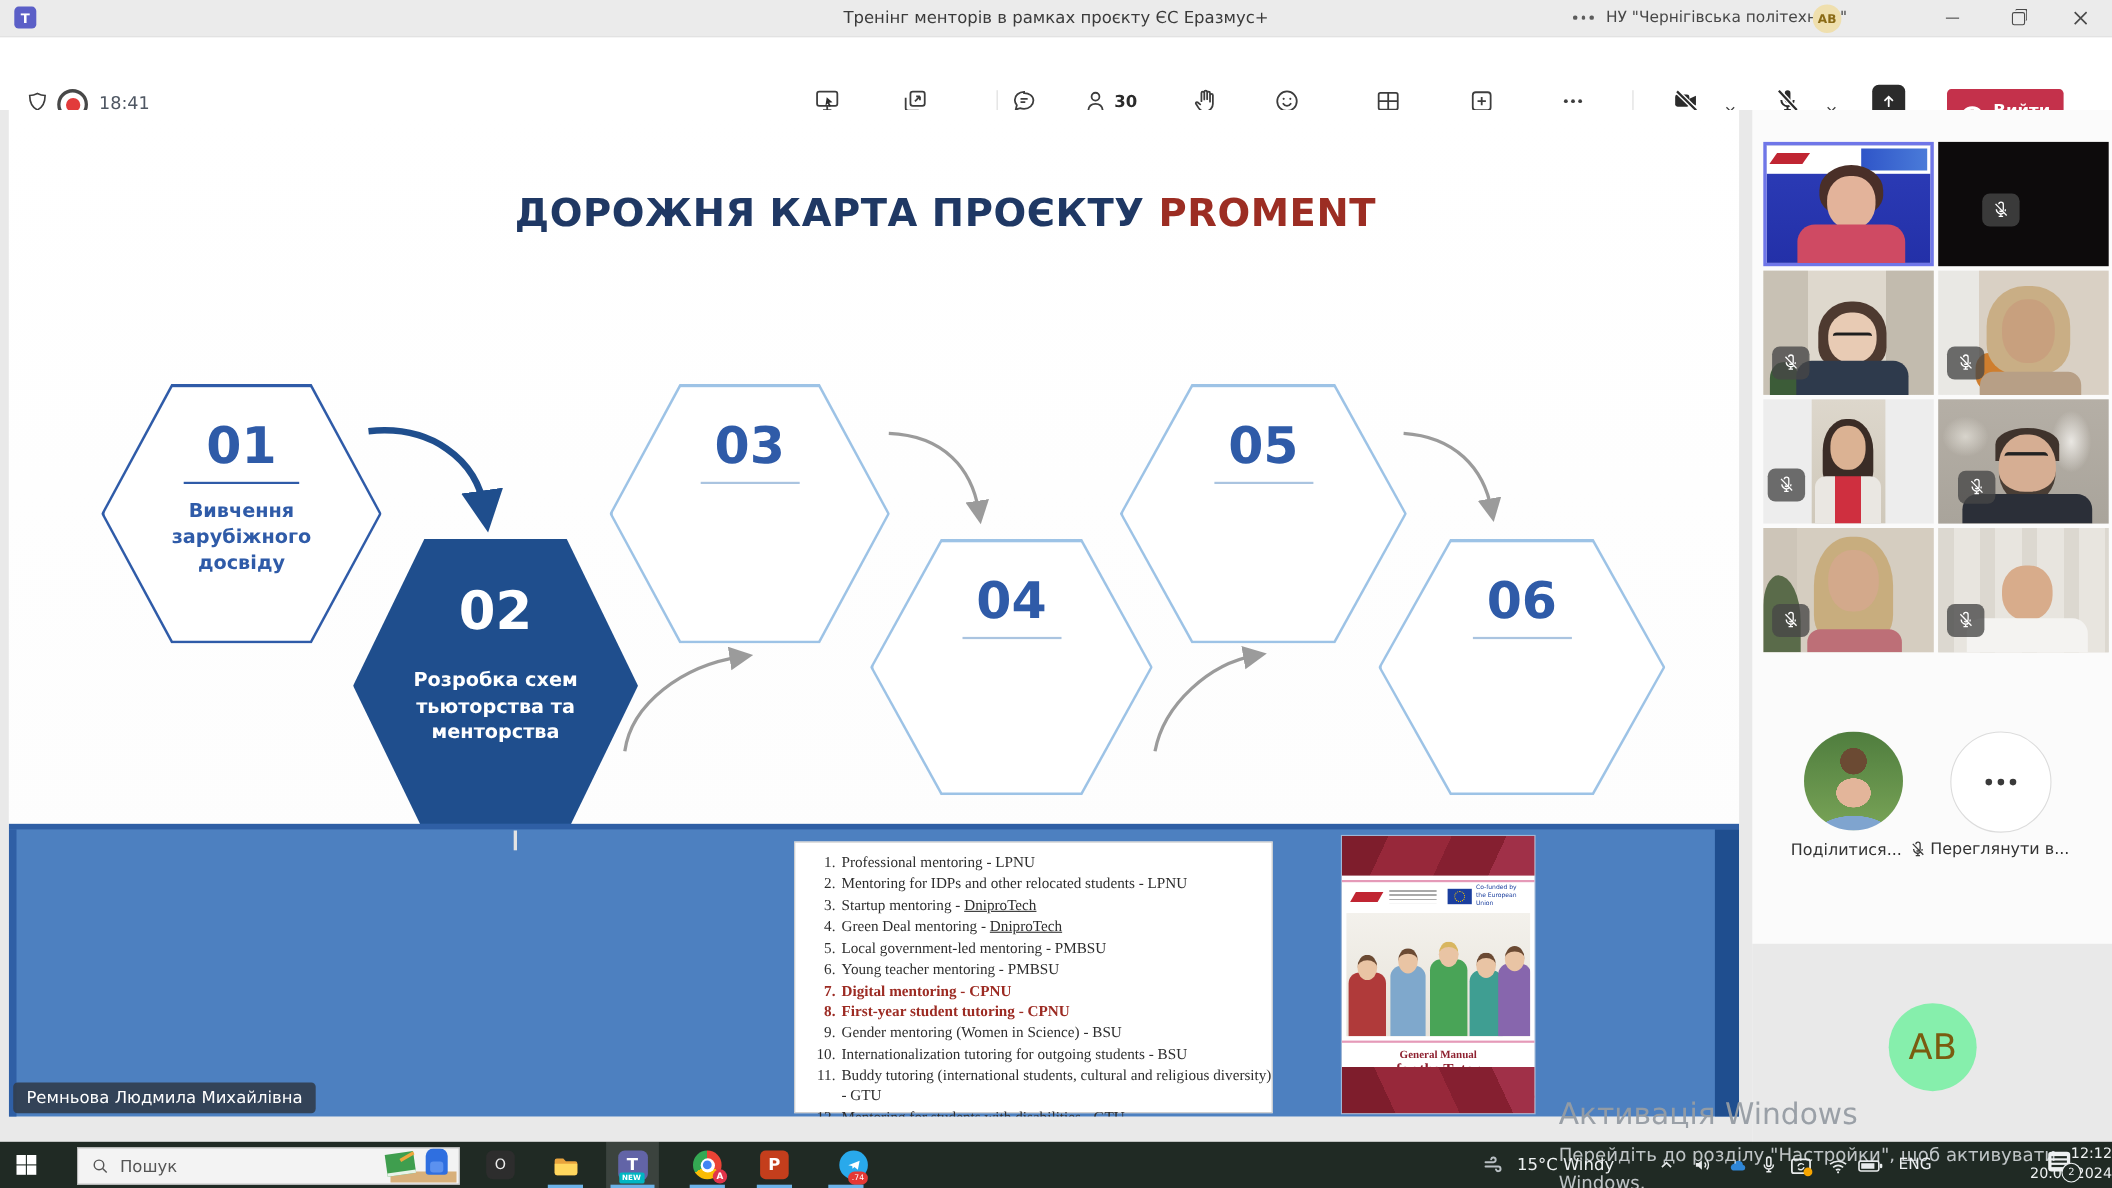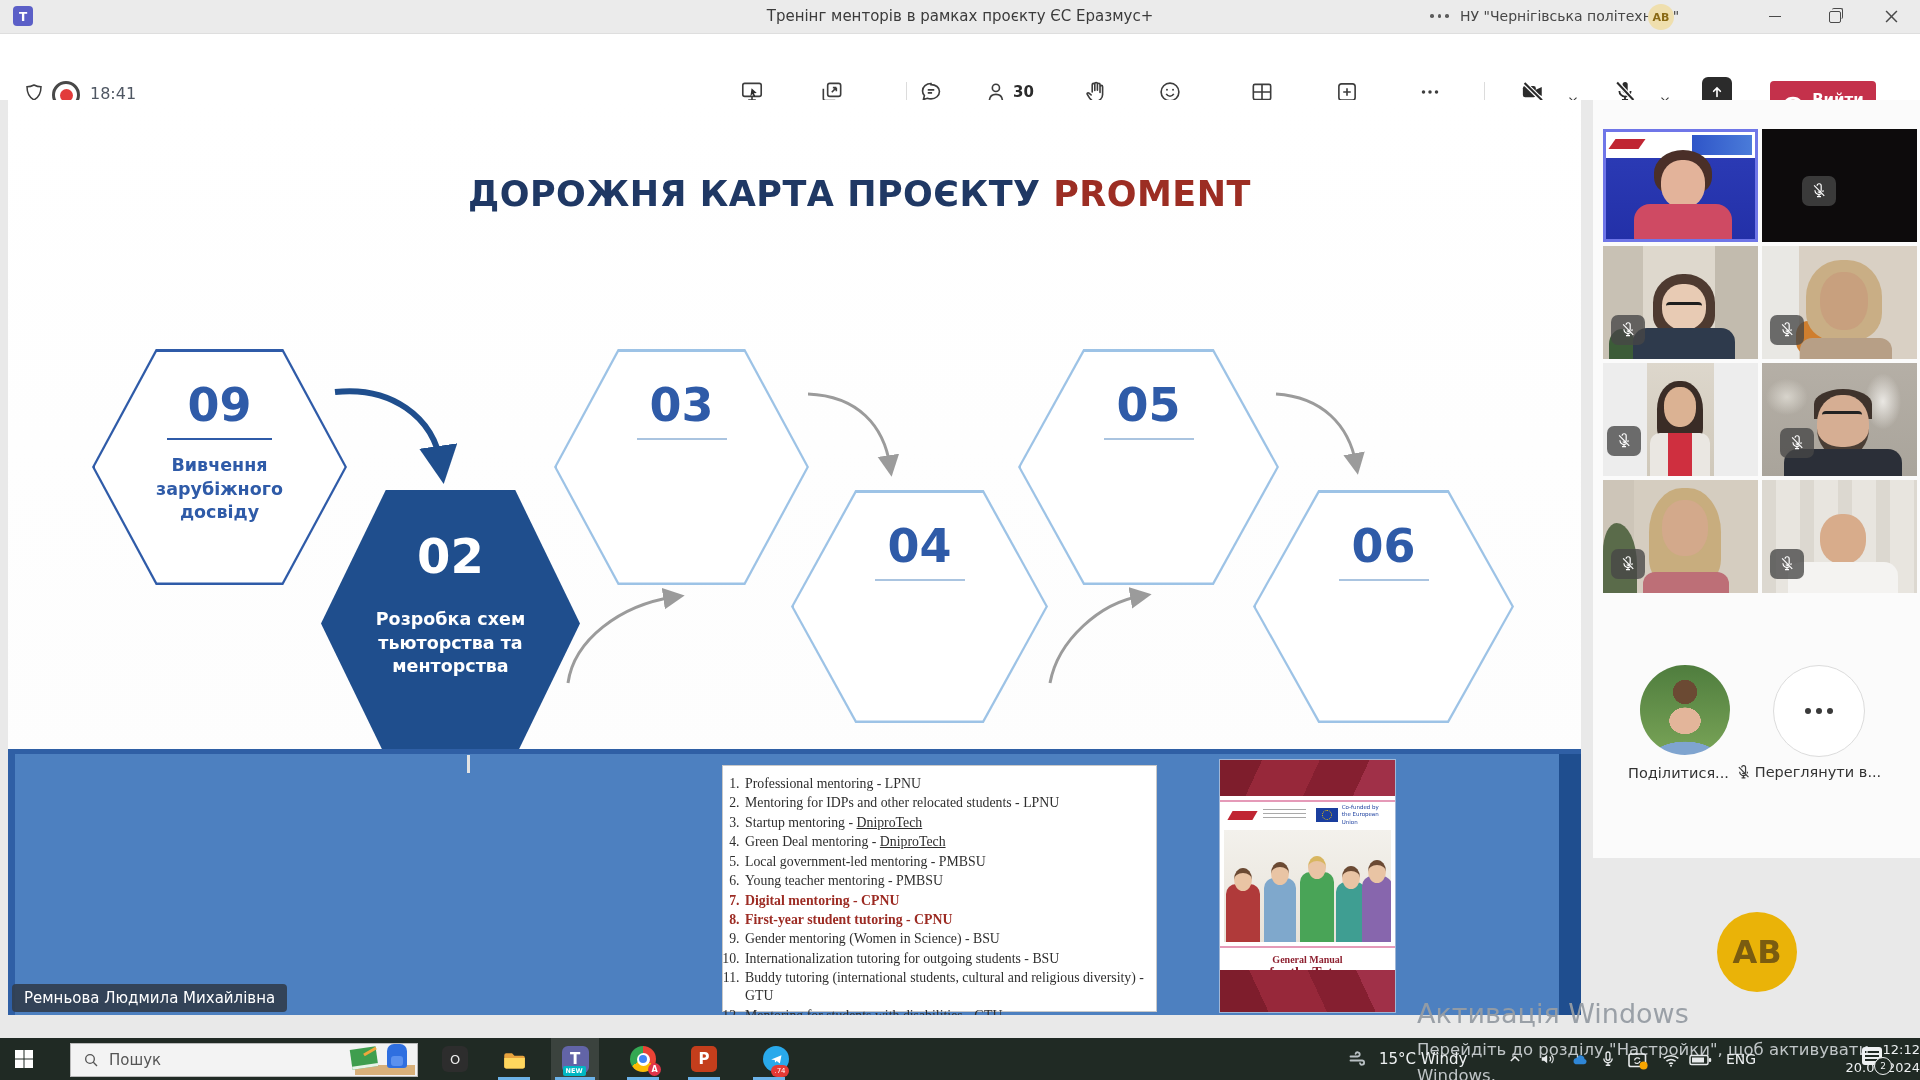--- a/index.html
+++ b/index.html
@@ -60,21 +60,21 @@
   .band{position:absolute;left:0;top:649px;width:1573px;height:266px;background:#4d80c0;border-top:5px solid #2f5fa5;}
   .band::after{content:"";position:absolute;right:0;top:0;width:22px;height:100%;background:#1f4e8f;}
   .band::before{content:"";position:absolute;left:0;top:0;width:7px;height:100%;background:#2f5fa5;}
   .connector{position:absolute;left:459px;top:655px;width:3px;height:18px;background:#e3e3e3;}
   .badge12{position:absolute;left:329px;top:670px;width:263px;height:240px;background:#9c3a38;border:3px solid #f4f4f4;border-radius:42px;
            display:flex;flex-direction:column;align-items:center;color:#fff;}
   .b-num{font-size:44px;font-weight:bold;margin-top:14px;line-height:1.1;}
   .b-line{font-size:26px;line-height:1.4;}
   .schemes{position:absolute;left:714px;top:665px;width:433px;height:245px;background:#fff;border:1px solid #c9c9c9;
            font-family:"Liberation Serif","DejaVu Serif",serif;color:#2e2e2e;}
-  .schemes ol{margin:9px 0 0 0;padding-left:20px;font-size:13.8px;line-height:1.3;}
+  .schemes ol{margin:9px 0 0 0;padding-left:40px;font-size:13.8px;line-height:1.3;}
   .schemes li{padding-left:2px;margin-bottom:1.5px;}
   .schemes li[data-em]{color:#9c2b23;font-weight:bold;}
   
   .book{position:absolute;left:1212px;top:660px;width:175px;height:252px;background:#fff;box-shadow:0 0 0 1px #9fb6d6;}
   .bk-top{position:absolute;left:0;top:0;width:100%;height:36px;
           background:linear-gradient(115deg,#7e1d2c 22%,#97283a 22% 52%,#851f30 52% 78%,#a03048 78%);}
   .bk-bot{position:absolute;left:0;bottom:0;width:100%;height:42px;
           background:linear-gradient(65deg,#7e1d2c 25%,#97283a 25% 55%,#851f30 55% 80%,#a03048 80%);}
   .bk-logos{position:absolute;left:0;top:40px;width:100%;height:26px;border-top:2px solid #e59ab8;display:flex;align-items:center;}
   .bk-mark{width:26px;height:9px;background:#c02532;transform:skewX(-30deg);margin-left:10px;}
@@ -165,22 +165,22 @@
   .av-circle{position:absolute;width:90px;height:90px;border-radius:50%;}
   .av-photo{left:47px;top:565px;background:
       radial-gradient(20px 20px at 50% 30%,#6b4a33 60%,transparent 61%),
       radial-gradient(26px 22px at 50% 62%,#e3b59a 60%,transparent 61%),
       radial-gradient(60px 34px at 50% 108%,#7fa4cf 60%,transparent 61%),
       linear-gradient(180deg,#4f7d3e,#79a457);}
   .av-more{left:180px;top:565px;background:#fff;border:1px solid #dcdcdc;display:flex;align-items:center;justify-content:center;gap:5px;}
   .av-more i{width:6px;height:6px;border-radius:50%;background:#3a3a3a;}
   .av-name{position:absolute;top:664px;font-size:14.5px;color:#333;display:flex;align-items:center;gap:6px;justify-content:center;}
   .nm1{left:12px;width:170px;} .nm2{left:145px;width:160px;}
-  .ab-big{position:absolute;left:124px;top:812px;width:80px;height:80px;border-radius:50%;background:#eab308;color:#7a5c10;
-          font-size:32px;font-weight:bold;display:flex;align-items:center;justify-content:center;}
+  .ab-big{position:absolute;left:124px;top:812px;width:80px;height:80px;border-radius:50%;background:#86efac;color:#7a5c10;
+          font-size:32px;font-weight:normal;display:flex;align-items:center;justify-content:center;}
   
   .watermark{position:absolute;left:1417px;top:898px;z-index:6;pointer-events:none;}
   .wm1{font-size:27px;color:rgba(150,156,163,.95);}
   .wm2{font-size:16.5px;color:rgba(236,240,244,.78);margin-top:8px;line-height:1.55;}
   
   .taskbar{position:absolute;left:0;top:1038px;width:1920px;height:42px;background:#202a24;display:flex;align-items:center;}
   .tk-slot{position:absolute;top:0;height:42px;display:flex;align-items:center;justify-content:center;}
   .tk-start{left:0;width:48px;}
   .searchbox{position:absolute;left:70px;top:5px;width:346px;height:32px;background:#f3f3f3;border:1px solid #b9b9b9;display:flex;align-items:center;overflow:hidden;}
   .searchbox .mag{margin-left:12px;}
@@ -420,21 +420,21 @@
       </defs>
       <path d="M327 292 C 382 286, 426 316, 433 365" fill="none" stroke="#1f4e8d" stroke-width="6" marker-end="url(#ab)"></path>
       <path d="M560 583 C 566 540, 612 505, 666 497" fill="none" stroke="#9b9b9b" stroke-width="3" marker-end="url(#ag)"></path>
       <path d="M800 294 C 850 296, 876 326, 882 366" fill="none" stroke="#9b9b9b" stroke-width="3" marker-end="url(#ag)"></path>
       <path d="M1042 583 C 1050 540, 1092 503, 1133 496" fill="none" stroke="#9b9b9b" stroke-width="3" marker-end="url(#ag)"></path>
       <path d="M1268 294 C 1314 297, 1341 325, 1348 364" fill="none" stroke="#9b9b9b" stroke-width="3" marker-end="url(#ag)"></path>
     </svg>
 
     <div class="hex hex1">
       <div class="in">
-        <div class="hnum">09</div>
+        <div class="hnum">01</div>
         <div class="hline"></div>
         <div class="htext">Вивчення зарубіжного досвіду</div>
       </div>
     </div>
     <div class="hex hex2 filled">
       <div class="hnum">02</div>
       <div class="htext">Розробка схем тьюторства та менторства</div>
     </div>
     <div class="hex hex3">
       <div class="in">

